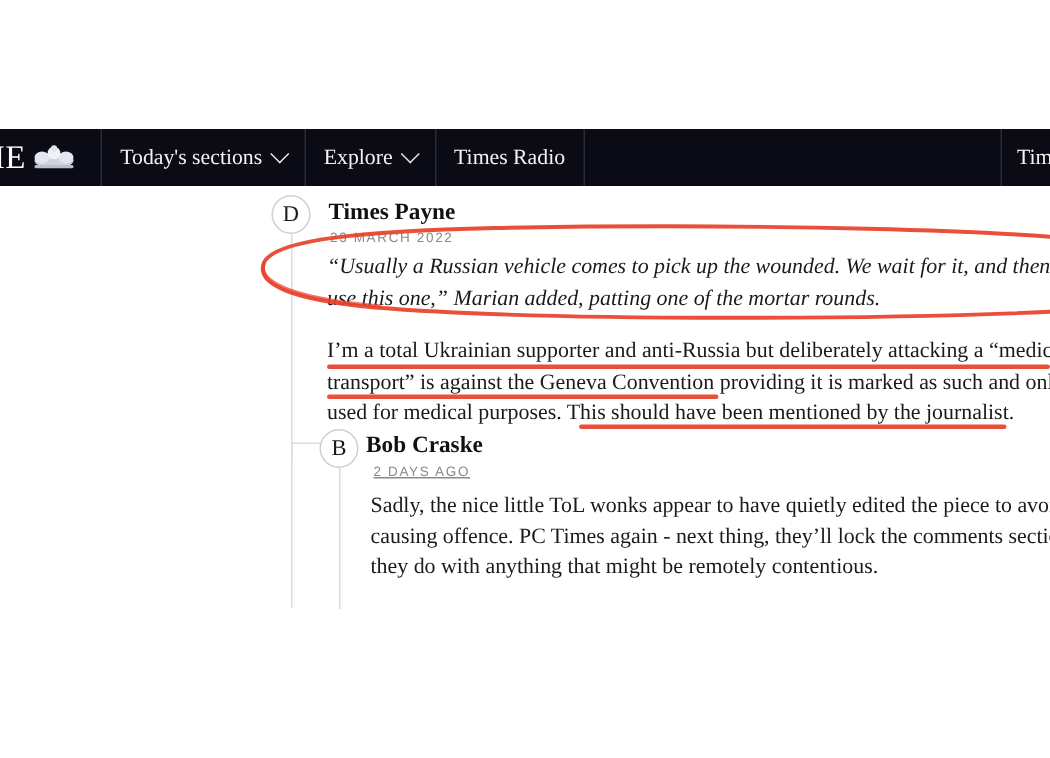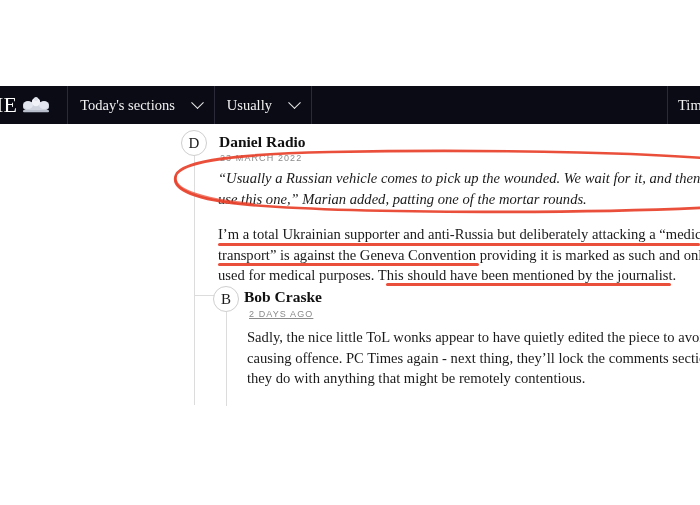--- a/index.html
+++ b/index.html
@@ -65,21 +65,21 @@
     position: relative;
     margin: 0 2px;
     vertical-align: middle;
   }
   .crest svg { display: block; }
 
   .nav-link {
     font-family: "Liberation Serif", serif;
     font-size: 14.5px;
     color: #f2f2f2;
-    gap: 18px;
+    gap: 7px;
   }
 
   .chev {
     display: inline-block;
     width: 9px; height: 9px;
     border-right: 1.6px solid #e8e8e8;
     border-bottom: 1.6px solid #e8e8e8;
     transform: rotate(45deg) translate(-2px, -2px);
   }
 
@@ -206,44 +206,47 @@
       </span>
     </div>
 
     <div class="nav-cell nav-link">
       <span>Today's sections</span>
       <span class="chev"></span>
     </div>
 
 
     <div class="nav-cell nav-link">
-      <span>Usually</span>
+      <span>Explore</span>
       <span class="chev"></span>
     </div>
 
+    <div class="nav-cell nav-link">
+      <span>Times Radio</span>
+    </div>
 
     <div class="nav-spacer"></div>
 
     <div class="nav-cell nav-trunc">
       <span>Time</span>
     </div>
   </div>
 
   <div class="comments">
 
     <div class="thread-line" style="left:194px; top:22px;  height:160px;"></div>
     <div class="thread-hline" style="left:194px; top:171px; width:28px;"></div>
     <div class="thread-line" style="left:194px; top:171px; height:110px;"></div>
     <div class="thread-line" style="left:226px; top:188px; height:94px;"></div>
 
     <div class="avatar" style="left:181px; top:6px;">
       <span>D</span>
     </div>
 
-    <div class="author" style="left:219px; top:9px;">Daniel Radio</div>
+    <div class="author" style="left:219px; top:9px;">Times Payne</div>
 
     <div class="timestamp" style="left:220px; top:29px;">23 MARCH 2022</div>
 
     <div class="body-text italic" style="left:218px; top:44px;">
       <span class="ln">“Usually a Russian vehicle comes to pick up the wounded. We wait for it, and then w</span>
       <span class="ln">use this one,” Marian added, patting one of the mortar rounds.</span>
     </div>
 
     <div class="body-text" style="left:218px; top:100px;">
       <span class="ln">I’m a total Ukrainian supporter and anti-Russia but deliberately attacking a “medica</span>

